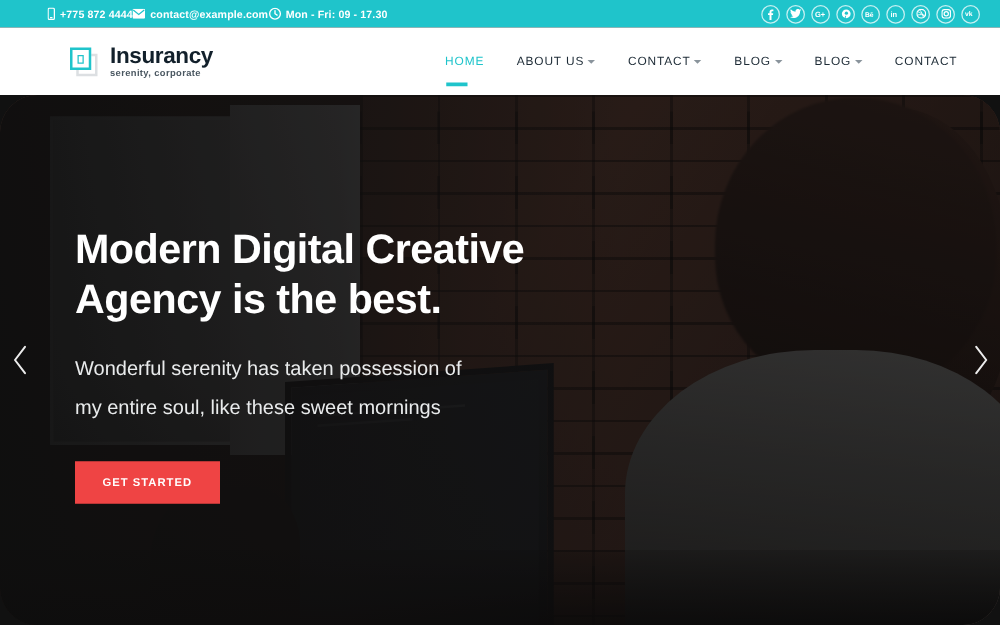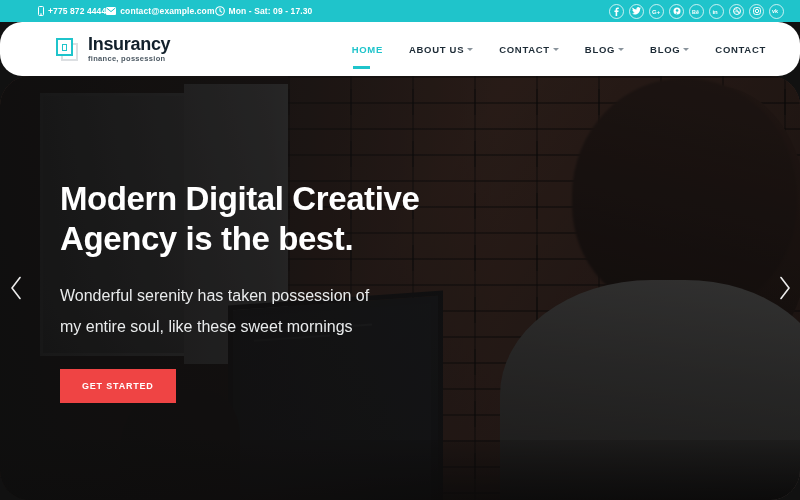--- a/index.html
+++ b/index.html
@@ -41,21 +41,20 @@
 
   
   .header{
     height:54px;
     background:#ffffff;
     display:flex;
     align-items:center;
     padding:0 34px 0 55px;
     position:relative;
     z-index:6;
-    border-radius:22px;
   }
   .brand{ display:flex; align-items:center; gap:7px; }
   .logo-mark{ position:relative; width:26px; height:26px; flex:none; }
   .logo-mark .sq-back{
     position:absolute; left:6px; top:7px;
     width:17px; height:18px;
     border:2px solid #dcdfe2; background:#fff;
   }
   .logo-mark .sq-front{
     position:absolute; left:1px; top:2px;
@@ -79,21 +78,21 @@
 
   .nav{
     margin-left:auto;
     display:flex;
     align-items:center;
     gap:26px;
   }
   .nav-item{
     position:relative;
     display:flex; align-items:center; gap:3px;
-    font-size:9.5px; font-weight:bold;
+    font-size:9.5px; font-weight:normal;
     letter-spacing:.7px;
     color:#1d2b36;
     cursor:pointer;
     padding:6px 0;
   }
   .nav-item.active{ color:#1fc4cb; }
   .nav-item.active::after{
     content:"";
     position:absolute;
     left:1px; bottom:-8px;
@@ -276,21 +275,21 @@
       <span>contact@example.com</span>
     </div>
 
     <div class="tb-item">
       <span class="tb-ico">
         <svg width="10" height="10" viewBox="0 0 10 10">
             <circle cx="5" cy="5" r="4.3" fill="none" stroke="#fff" stroke-width="1.1"></circle>
             <path d="M5 2.6 V5 L6.7 6.1" fill="none" stroke="#fff" stroke-width="1.1" stroke-linecap="round"></path>
           </svg>
       </span>
-      <span>Mon - Sat: 09 - 17.30</span>
+      <span>Mon - Fri: 09 - 17.30</span>
     </div>
   </div>
 
   <div class="socials">
     <a class="soc">
       <svg width="5" height="9" viewBox="0 0 5 9">
           <path d="M3.2 9V5H4.4l.2-1.5H3.2V2.6c0-.4.1-.7.7-.7h.9V.6C4.6.5 4.1.5 3.6.5 2.4.5 1.6 1.2 1.6 2.5v1H.4V5h1.2v4z" fill="#fff"></path>
         </svg>
     </a>
     <a class="soc">
@@ -343,21 +342,21 @@
 <div class="header">
 
   <a class="brand">
     <span class="logo-mark">
       <span class="sq-back"></span>
       <span class="sq-front"></span>
       <span class="sq-inner"></span>
     </span>
     <span class="brand-text">
       <span class="brand-name">Insurancy</span>
-      <span class="brand-tag">finance, possession</span>
+      <span class="brand-tag">serenity, corporate</span>
     </span>
   </a>
 
   <nav class="nav">
     <div class="nav-item active">
       <span>HOME</span>
     </div>
     <div class="nav-item">
       <span>ABOUT US</span>
       <span class="caret"></span>

